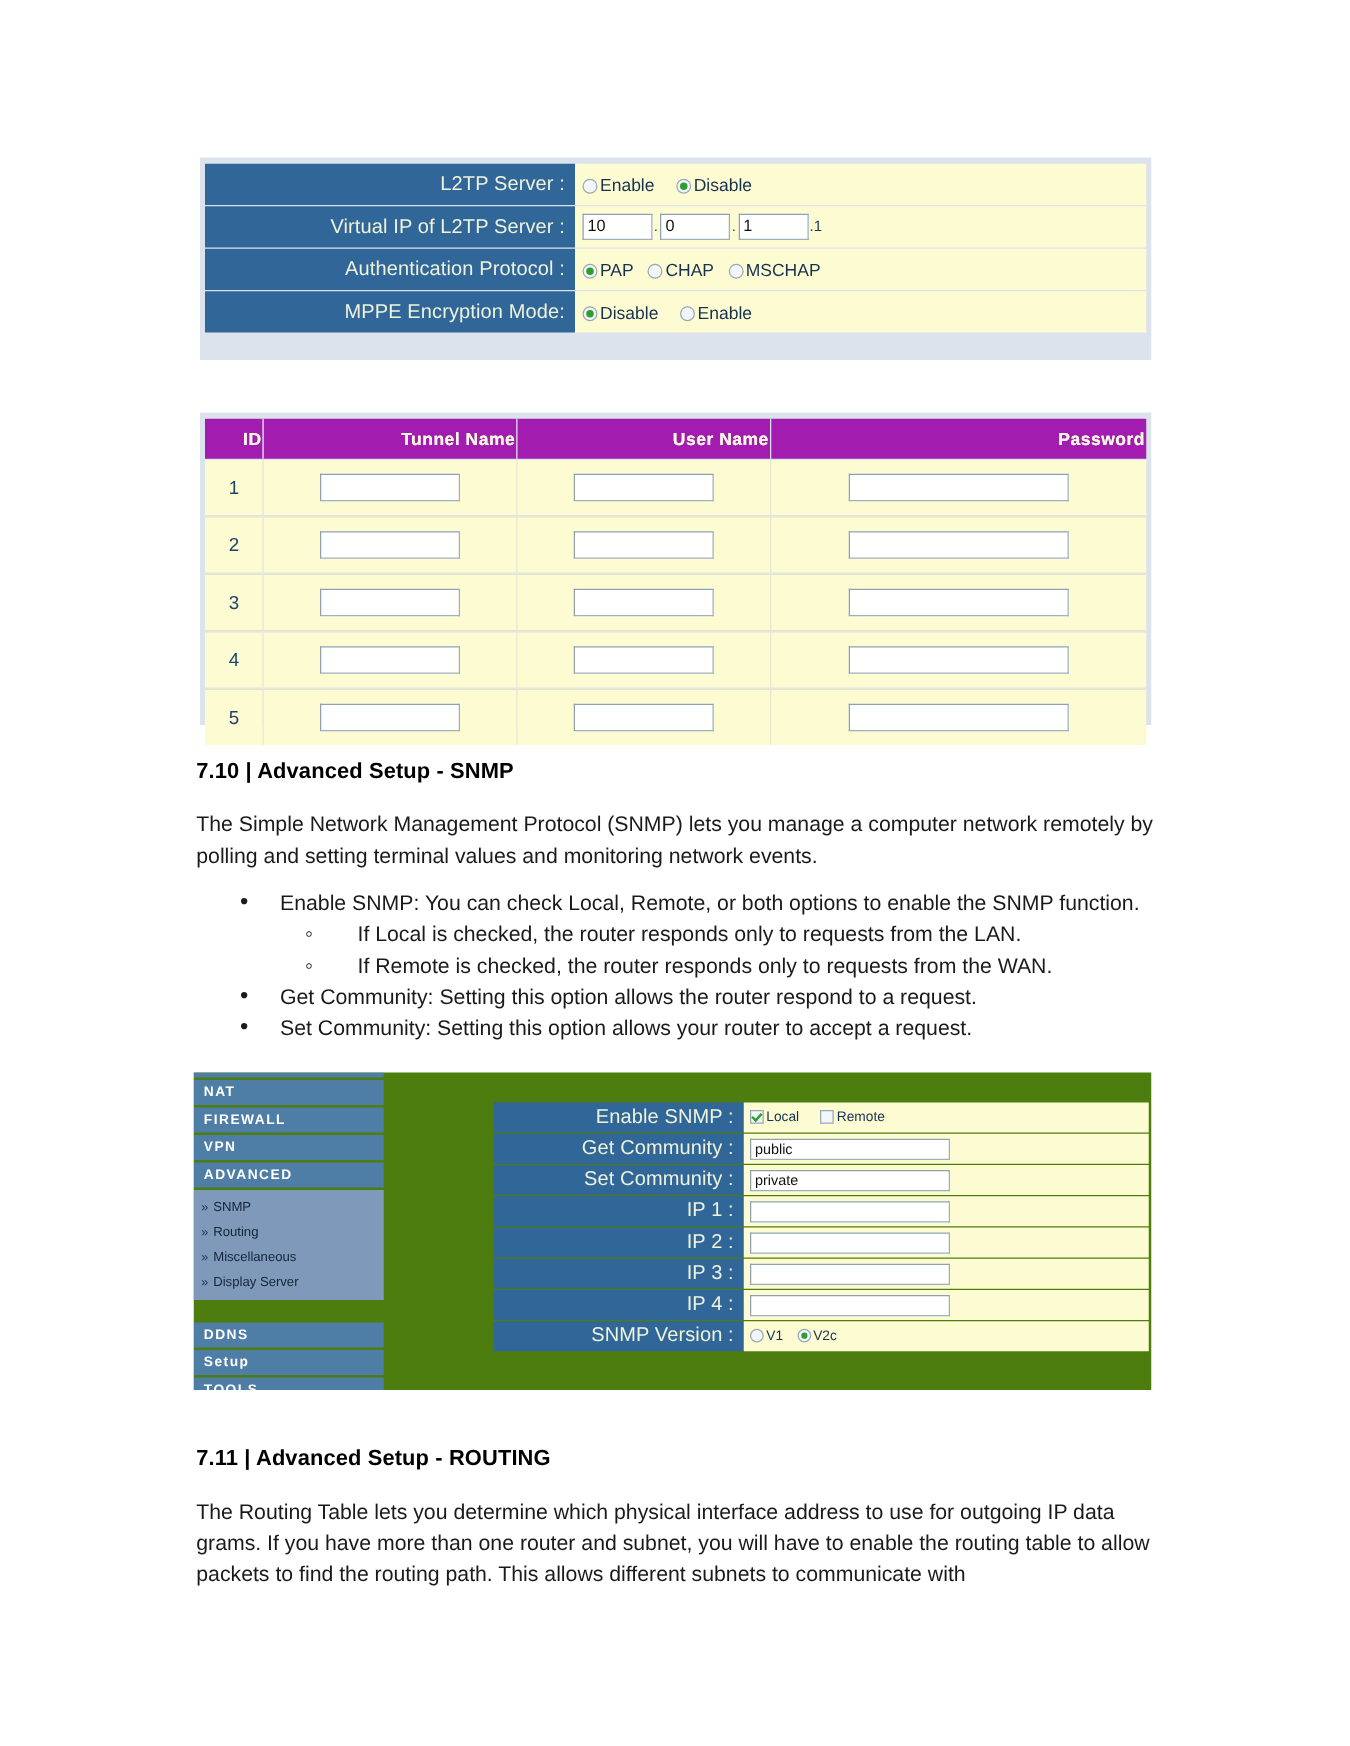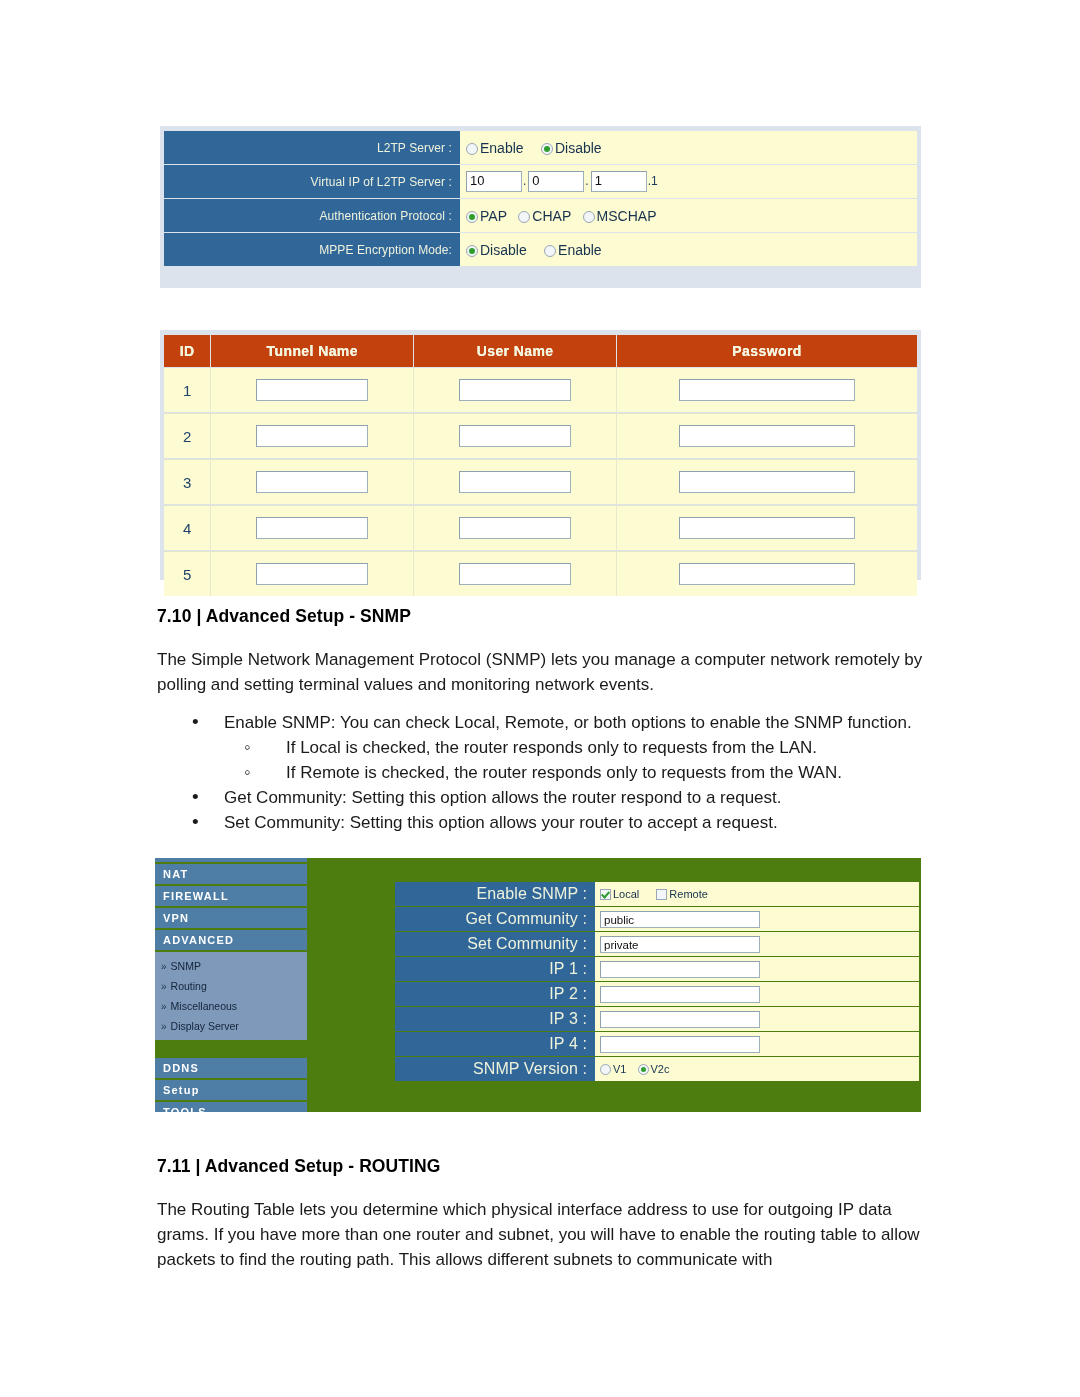--- a/index.html
+++ b/index.html
@@ -26,21 +26,21 @@
     width: 100%;
     border-collapse: separate;
     border-spacing: 0 1px;
   }
   .lbl {
     background: #316699;
     color: #eef3dc;
     text-align: right;
     vertical-align: middle;
     padding: 0 8px 0 4px;
-    font-size: 12px;
+    font-size: 16px;
     letter-spacing: .1px;
     white-space: nowrap;
   }
   .val {
     background: #fdfbd2;
     vertical-align: middle;
     padding: 0 6px;
     font-size: 12px;
     color: #1b3a5c;
   }
@@ -114,27 +114,28 @@
   .dot-sep { font-size: 12px; color:#1b3a5c; padding: 0 2px 0 1px; }
 
   
   #tunnel-panel {
     left: 160px; top: 330px;
     width: 761px; height: 250px;
     padding: 4px;
   }
   #tunnel-table { width: 100%; border-collapse: separate; border-spacing: 0 1px; }
   #tunnel-table th {
-    background: #c2410c;
+    background: #a21caf;
     color: #f2f6dc;
     font-size: 14px;
     font-weight: bold;
     height: 30px;
     letter-spacing: .4px;
     text-shadow: 0 0 0 #fff;
+    text-align: right;
   }
   #tunnel-table th + th { border-left: 1px solid #dde3ec; }
   #tunnel-table td {
     background: #fdfbd2;
     height: 42px;
     text-align: center;
     vertical-align: middle;
   }
   #tunnel-table td + td { border-left: 1px solid #e8e8cf; }
   #tunnel-table tr + tr td { border-top: 1px solid #e3e3c6; }

